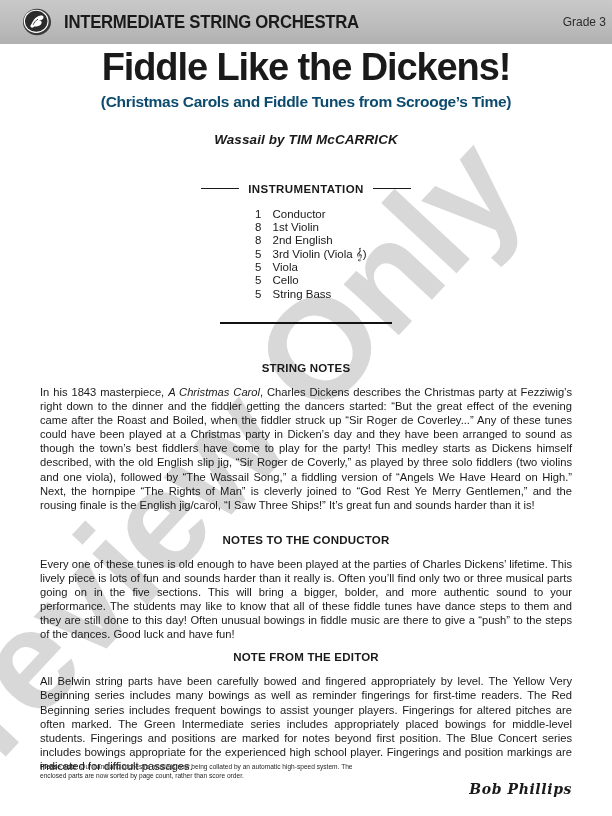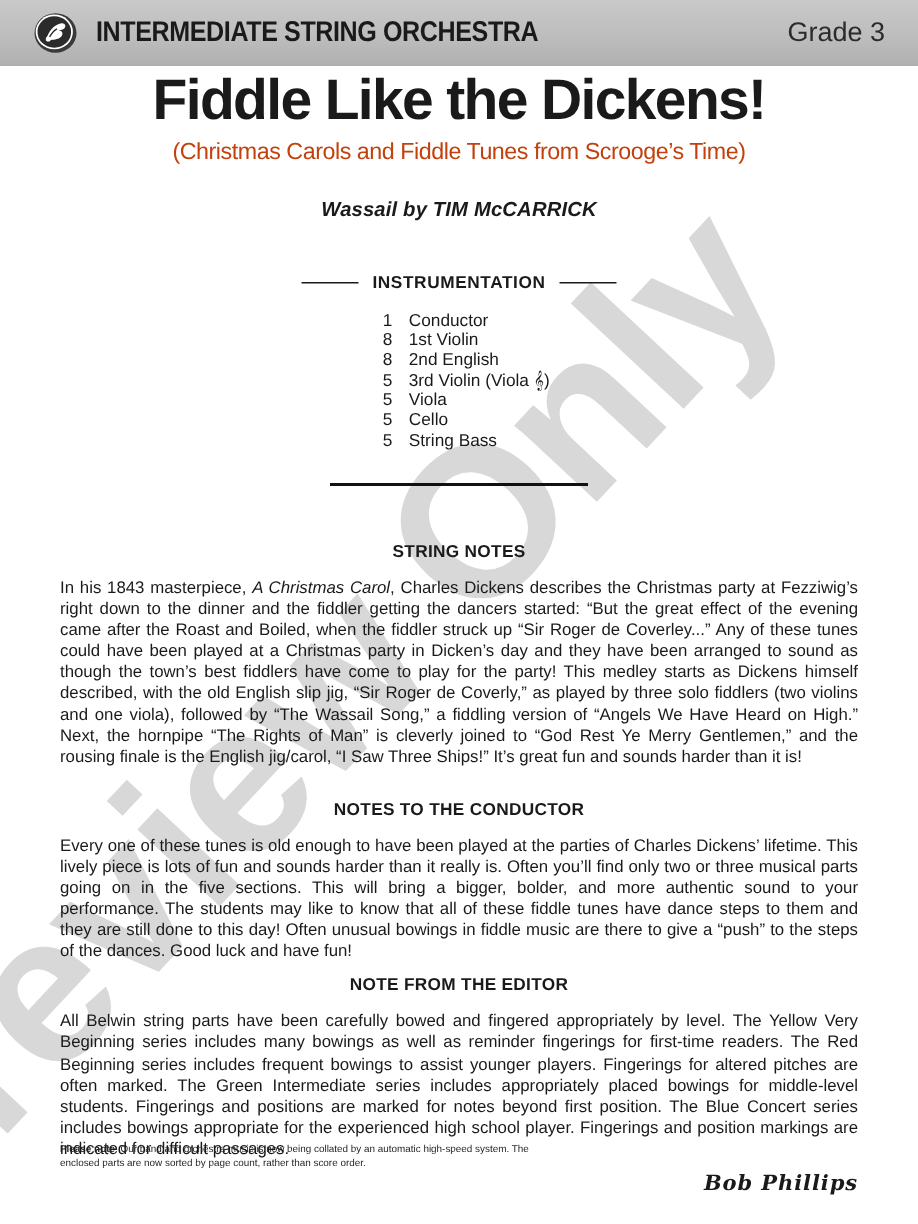--- a/index.html
+++ b/index.html
@@ -66,24 +66,24 @@
     font-family: "Liberation Sans", sans-serif;
     font-weight: bold;
     font-size: 19px;
     letter-spacing: -0.3px;
     color: #1a1a1a;
     transform: scaleX(0.88);
     transform-origin: left center;
   }
   #header-grade {
     position: absolute;
-    right: 22px;
+    right: 6px;
     top: 50%;
     transform: translateY(-50%);
-    font-size: 18px;
+    font-size: 12px;
     color: #2b2b2b;
   }
 
   
   #content {
     position: absolute;
     left: 0; top: 44px;
     width: 612px;
     z-index: 8;
   }
@@ -97,24 +97,24 @@
     font-family: "Liberation Sans", sans-serif;
     font-weight: bold;
     font-size: 38px;
     letter-spacing: -1.1px;
     color: #1a1a1a;
     line-height: 1.05;
   }
   #subtitle {
     margin-top: 5px;
     font-family: "Liberation Sans", sans-serif;
-    font-weight: normal;
+    font-weight: bold;
     font-size: 15.5px;
     letter-spacing: -0.3px;
-    color: #c2410c;
+    color: #0c4a6e;
   }
   #arranger {
     margin-top: 21px;
     font-family: "Liberation Sans", sans-serif;
     font-style: italic;
     font-weight: bold;
     font-size: 13.5px;
     letter-spacing: 0.1px;
     color: #1a1a1a;
   }

